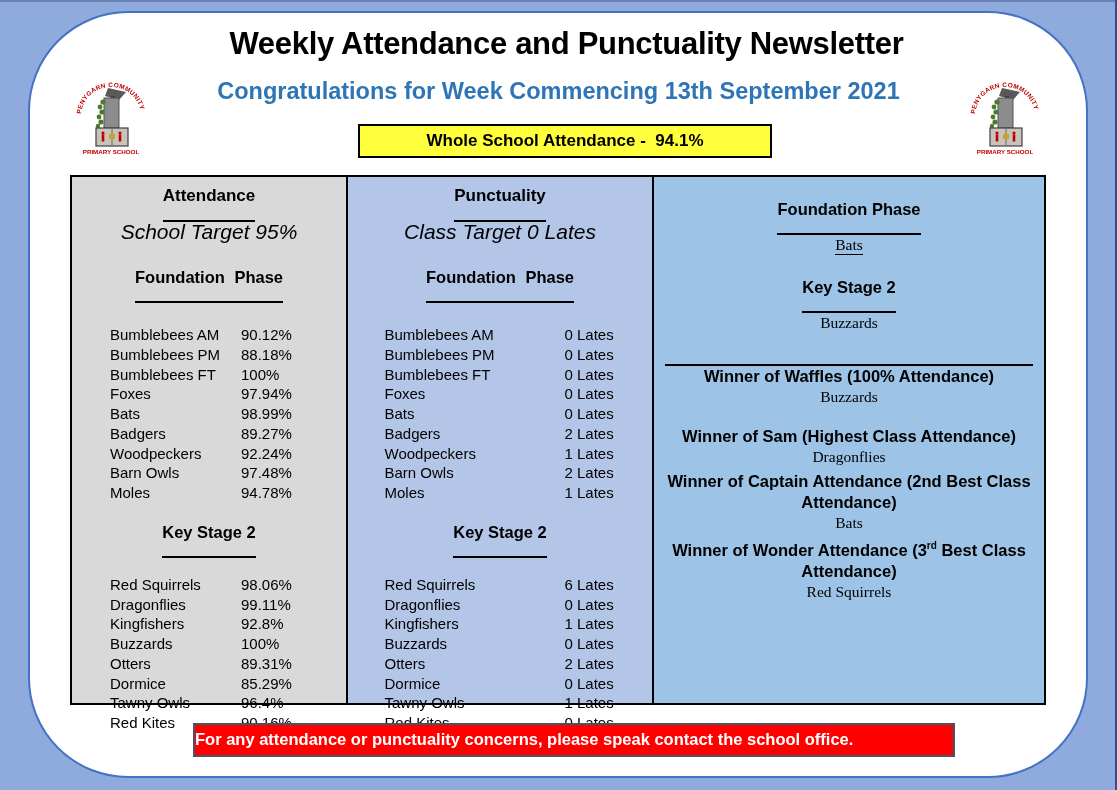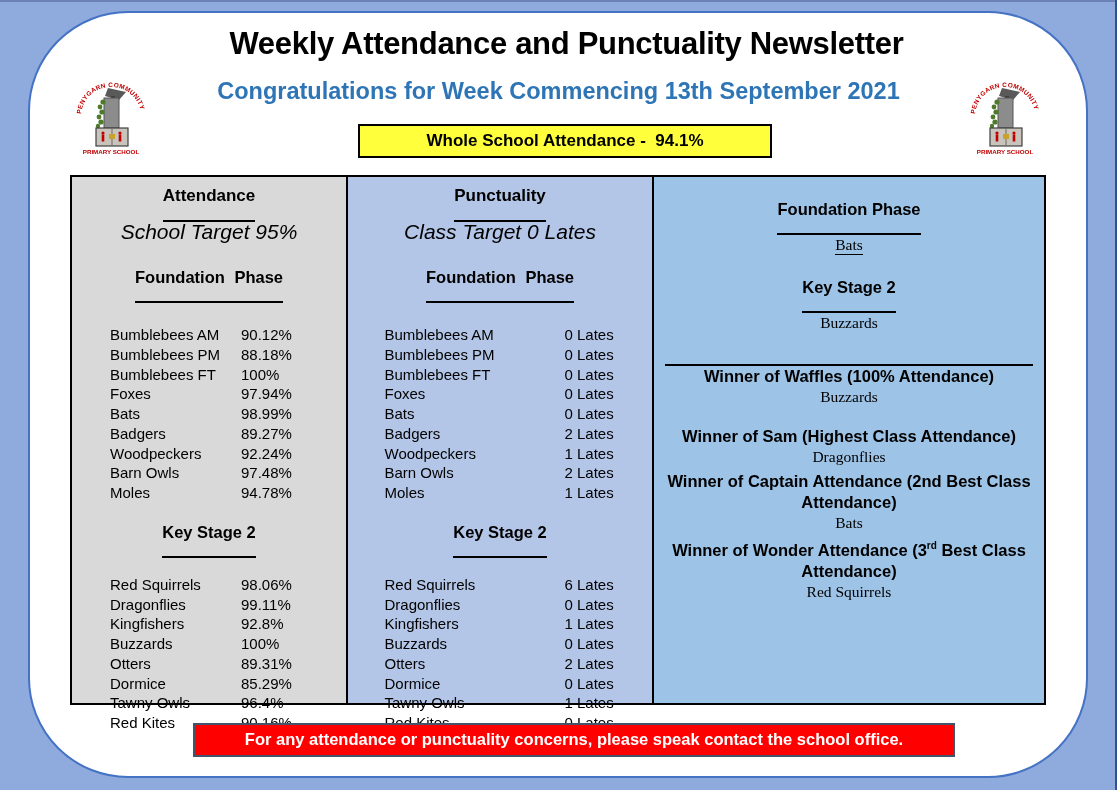--- a/index.html
+++ b/index.html
@@ -57,21 +57,21 @@
   .divider{margin:31px auto 0 auto;width:368px;border-bottom:2px solid #000;height:1px;}
   .award-label{font-size:16.5px;font-weight:700;line-height:21px;padding:0 10px;}
   .award-waffles{}
   .award-sam{margin-top:20px;}
   .award-captain{margin-top:5px;}
   .award-wonder{margin-top:3px;}
   .award-label sup{font-size:10px;}
   .red-banner{
     position:absolute;left:193px;top:723px;width:758px;height:30px;
     background:#ff0000;border:2px solid #44546a;
-    color:#fff;font-size:16.5px;font-weight:700;text-align:center;line-height:29px;
+    color:#fff;font-size:16.5px;font-weight:700;text-align:left;line-height:29px;
   }
   svg text{font-family:"Liberation Sans","DejaVu Sans",sans-serif;}
 </style>
 </head>
 <body>
 
 <div class="edge-top"></div>
 <div class="edge-right"></div>
 <div class="sheet"></div>
 

